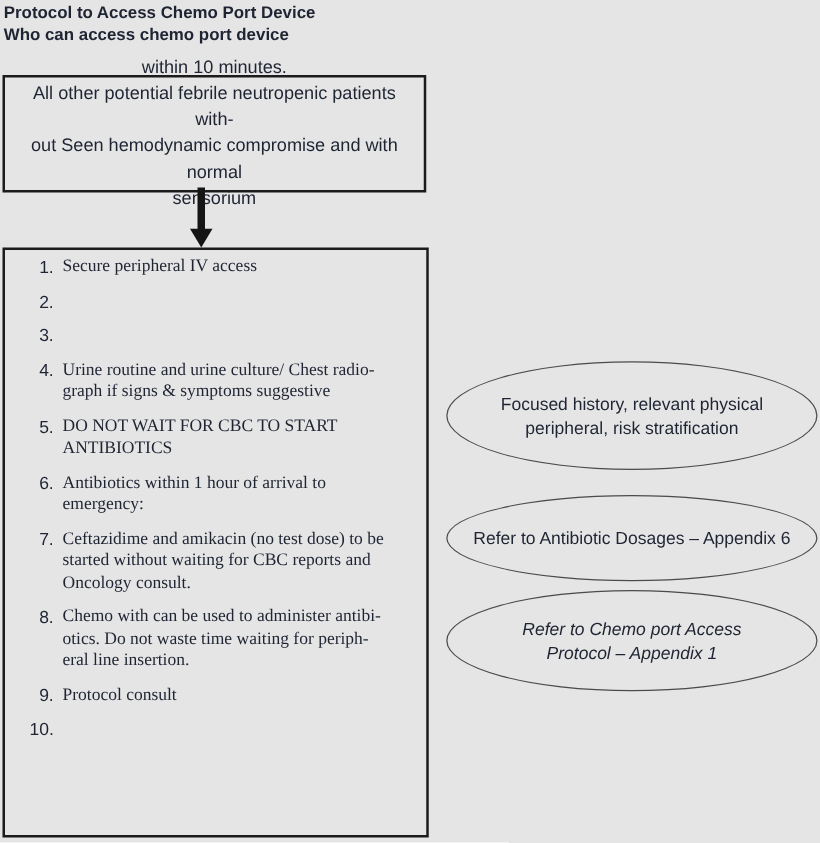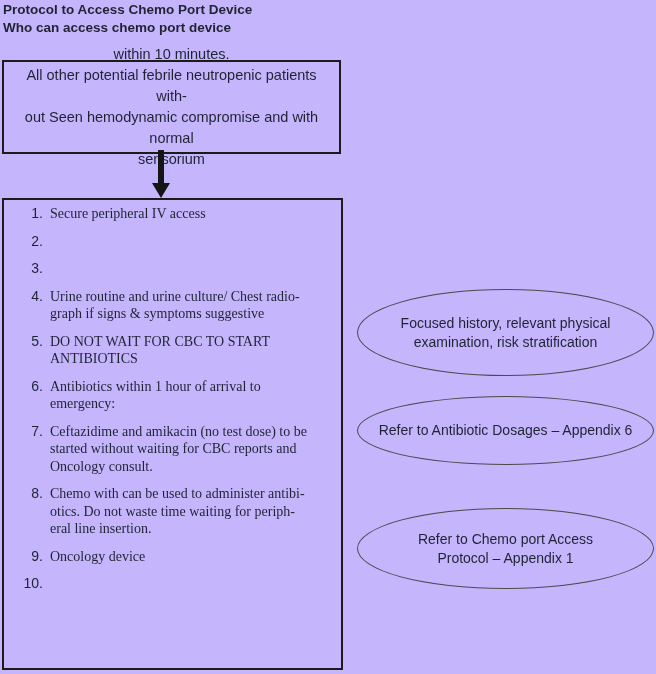--- a/index.html
+++ b/index.html
@@ -4,21 +4,21 @@
 <style>
   html, body {
     margin: 0;
     padding: 0;
     background: #ffffff;
   }
   .canvas {
     position: relative;
     width: 656px;
     height: 674px;
-    background: #c4b5fd;
+    background: #e5e5e5;
     font-family: "Liberation Sans", "DejaVu Sans", sans-serif;
     color: #1f2433;
     overflow: hidden;
   }
 
   
   .titles {
     position: absolute;
     left: 3px;
     top: 1px;
@@ -115,21 +115,21 @@
     align-items: center;
     justify-content: center;
     text-align: center;
     font-size: 14px;
     line-height: 19px;
     white-space: pre-line;
     padding: 0 20px;
   }
   .ellipse-1 { left: 357px; top: 289px; width: 297px; height: 87px; }
   .ellipse-2 { left: 357px; top: 396px; width: 297px; height: 69px; }
-  .ellipse-3 { left: 357px; top: 508px; width: 297px; height: 81px; }
+  .ellipse-3 { left: 357px; top: 472px; width: 297px; height: 81px; font-style: italic; }
 </style>
 </head>
 <body>
 
 <div class="canvas">
 
   <div class="titles">
     <div class="title-line">Protocol to Access Chemo Port Device</div>
     <div class="title-line">Who can access chemo port device</div>
   </div>
@@ -177,26 +177,26 @@
 Oncology consult.</div>
     </div>
     <div class="step">
       <div class="step-num">8.</div>
       <div class="step-text">Chemo with can be used to administer antibi-
 otics. Do not waste time waiting for periph-
 eral line insertion.</div>
     </div>
     <div class="step">
       <div class="step-num">9.</div>
-      <div class="step-text">Oncology device</div>
+      <div class="step-text">Protocol consult</div>
     </div>
     <div class="step">
       <div class="step-num">10.</div>
     </div>
   </div>
 
   <div class="note-ellipse ellipse-1">Focused history, relevant physical
-examination, risk stratification</div>
+peripheral, risk stratification</div>
   <div class="note-ellipse ellipse-2">Refer to Antibiotic Dosages – Appendix 6</div>
   <div class="note-ellipse ellipse-3">Refer to Chemo port Access
 Protocol – Appendix 1</div>
 
 </div>
 
 </body></html>

